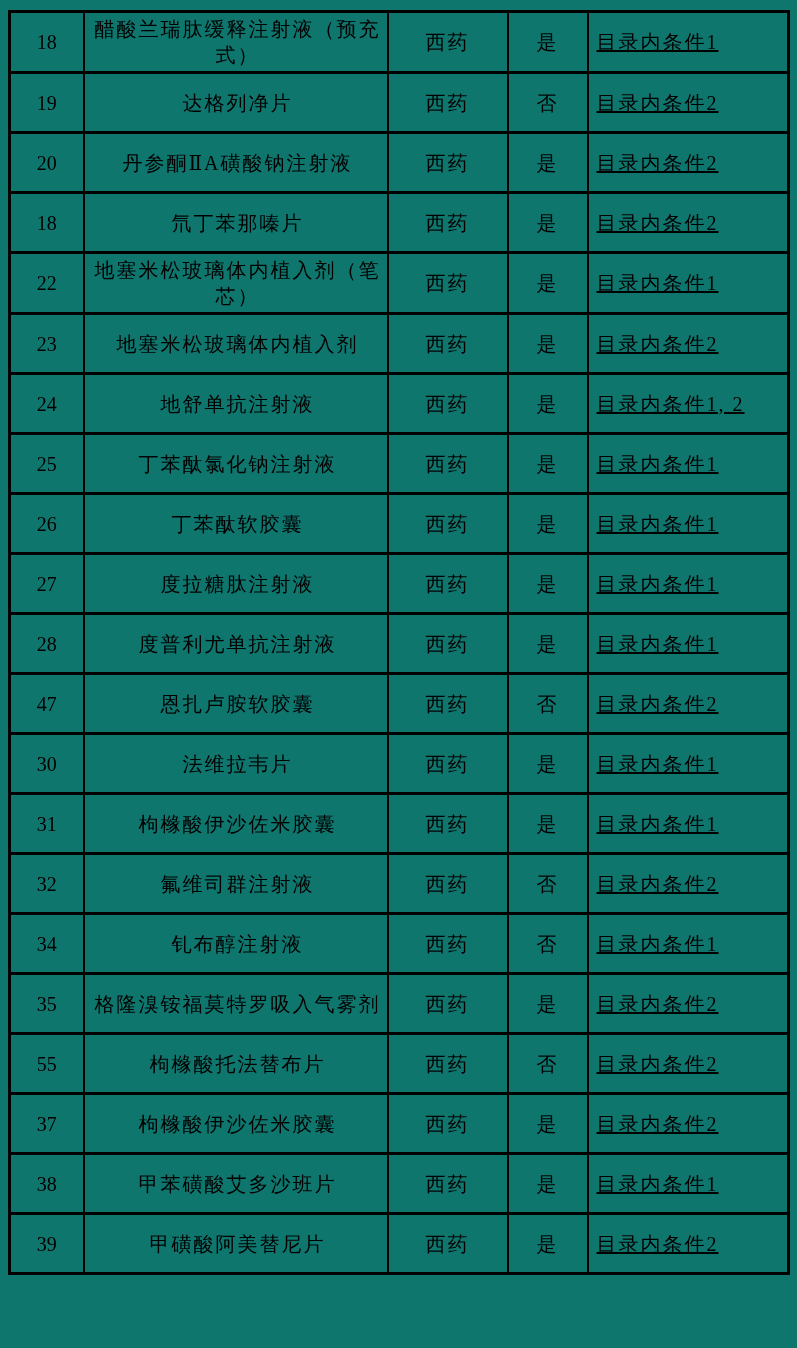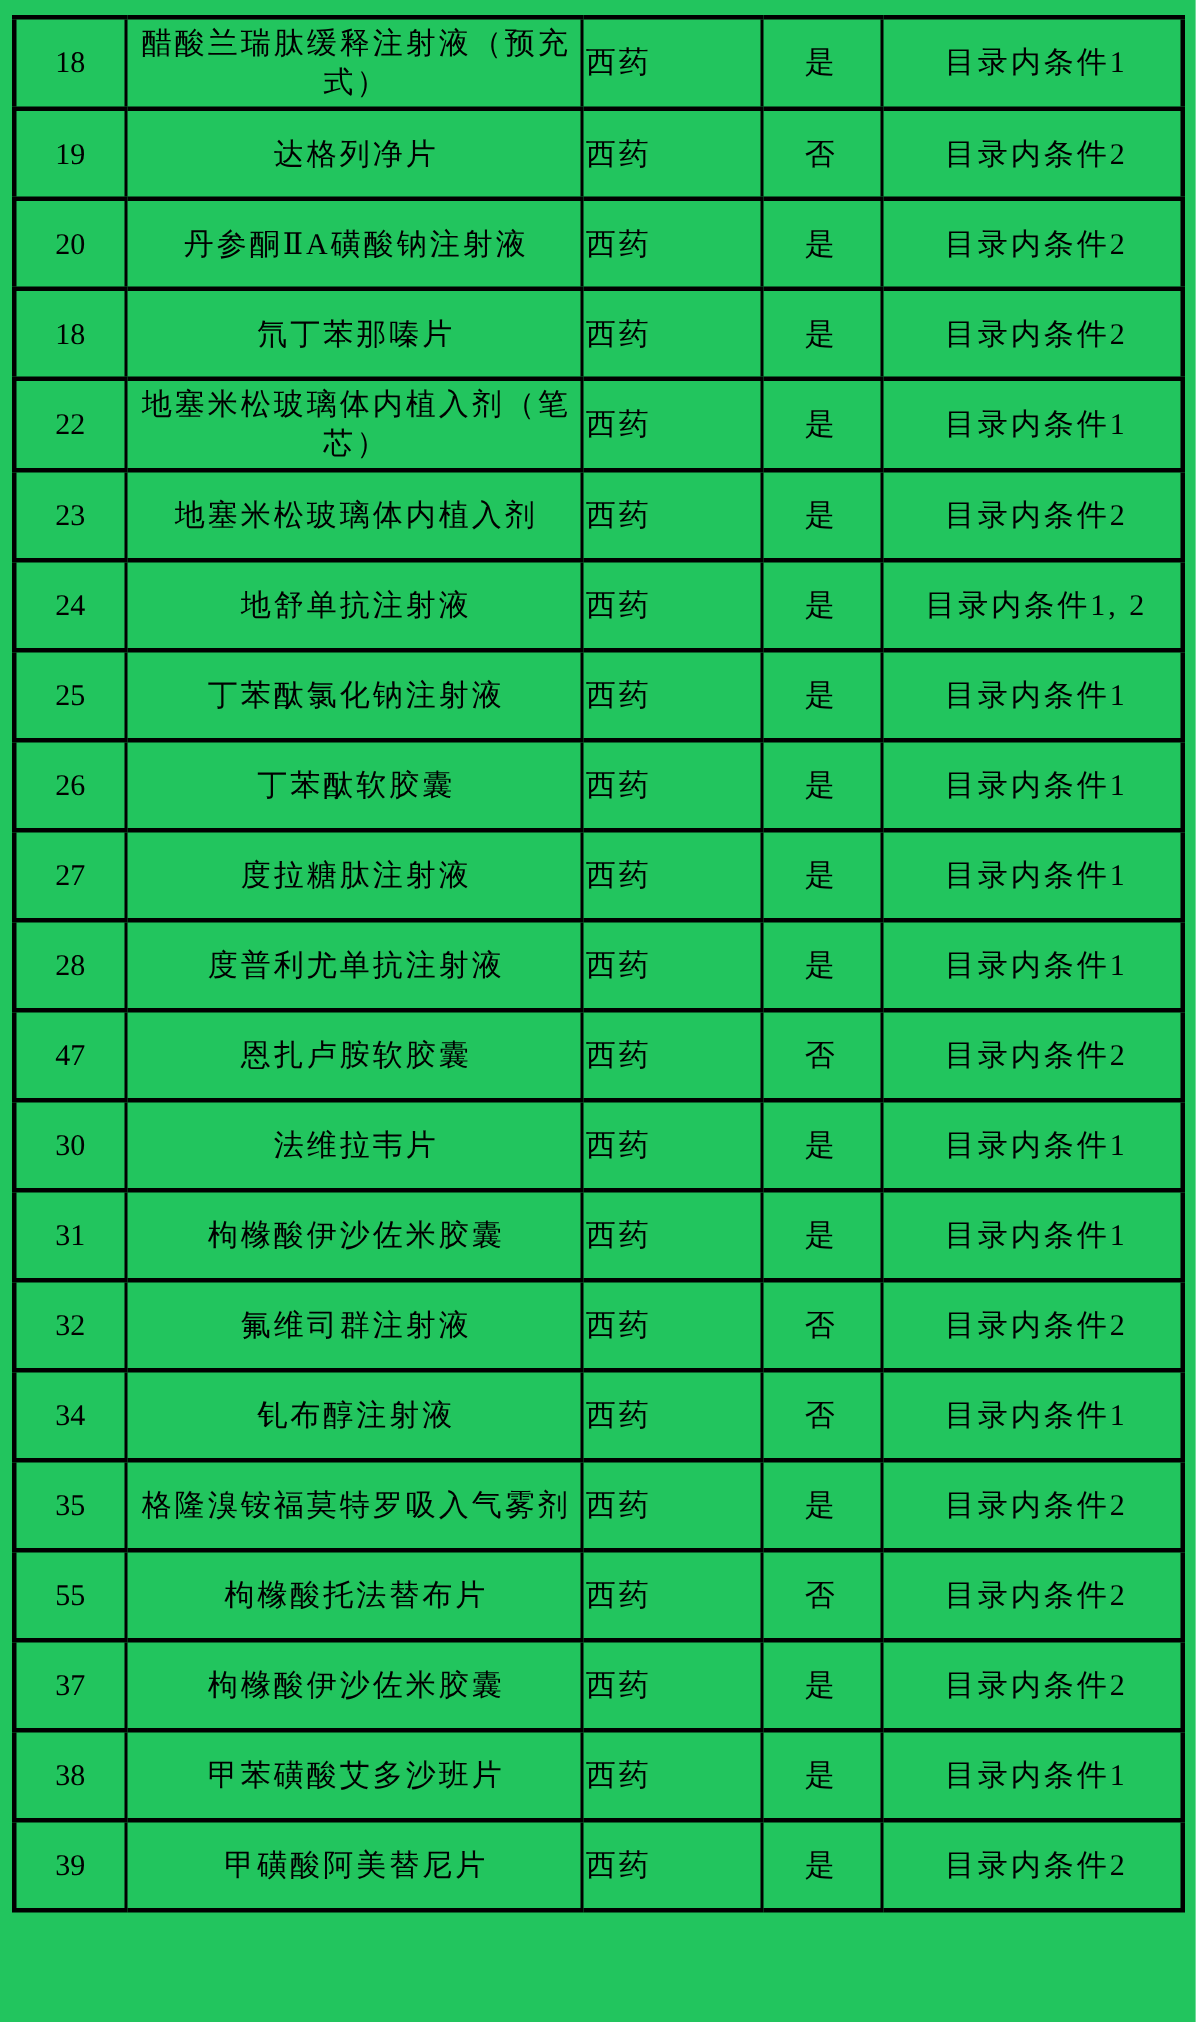--- a/index.html
+++ b/index.html
@@ -10,21 +10,21 @@
     height: 1348px;
     overflow: hidden;
     font-family: "Liberation Serif", "DejaVu Serif", serif;
     color: #000000;
   }
   .page {
     box-sizing: border-box;
     width: 797px;
     height: 1348px;
     padding: 10px 9px 0 8px;
-    background: #22c55e;
+    background: #0f766e;
   }
   table.drug-table {
     border-collapse: collapse;
     table-layout: fixed;
     width: 779px;
     border: 3px solid #000000;
   }
   td {
     border-style: solid;
     border-color: #000000;
@@ -33,23 +33,23 @@
     line-height: 26px;
     letter-spacing: 2px;
     vertical-align: middle;
     padding: 3px 2px;
     overflow: hidden;
     word-break: break-all;
   }
   tr { height: 60px; }
   td.c-no   { text-align: center; letter-spacing: 0; }
   td.c-name { text-align: center; padding-left: 6px; }
-  td.c-cat  { text-align: left; }
+  td.c-cat  { text-align: center; }
   td.c-flag { text-align: center; }
-  td.c-cond { text-align: center; padding-left: 8px; }
+  td.c-cond { text-align: left; padding-left: 8px; text-decoration: underline; }
 </style>
 </head>
 <body>
 
 <div class="page">
   <table class="drug-table">
     <colgroup>
       <col style="width:74px">
       <col style="width:304px">
       <col style="width:120px">

